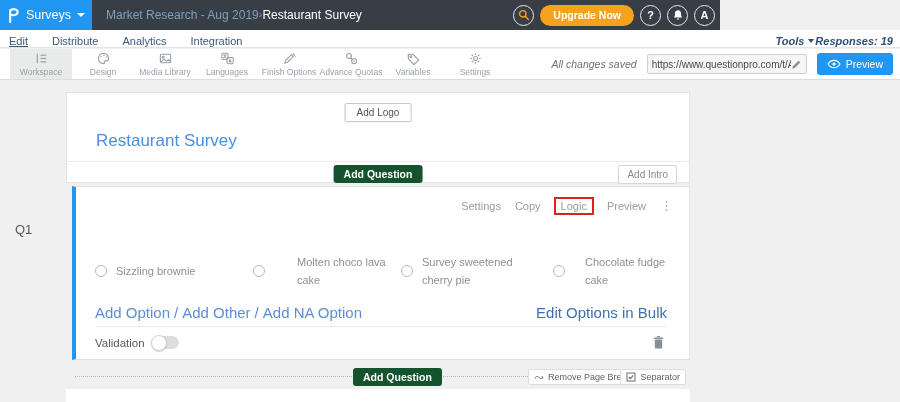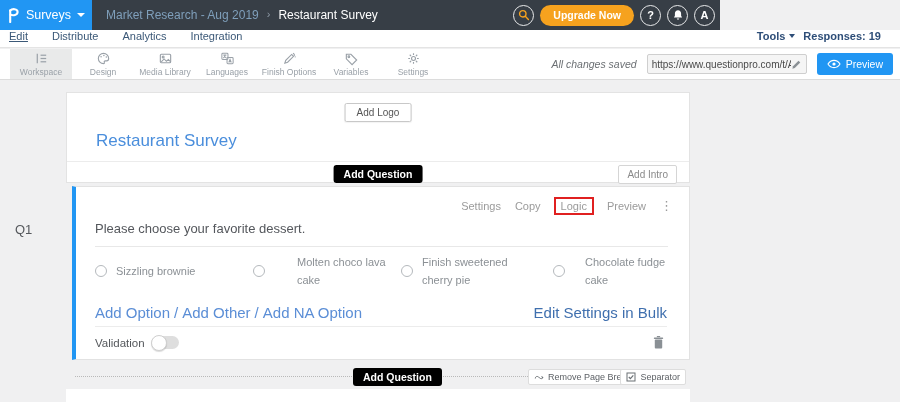--- a/index.html
+++ b/index.html
@@ -8,33 +8,33 @@
     position:relative; overflow:hidden; background:#f0f0f1;
     font-family:"Liberation Sans","DejaVu Sans",sans-serif;
     -webkit-font-smoothing:antialiased;
   }
   
   .topbar { position:absolute; top:0; left:0; width:720px; height:30px; background:#373e46; display:flex; align-items:center; }
   .brand { width:92px; height:30px; background:#2196f3; display:flex; align-items:center; justify-content:center; gap:6px; cursor:pointer; }
   .brand .logo { display:flex; align-items:center; }
   .brand .label { color:#fff; font-size:12.5px; }
   .caret-down { width:0; height:0; border-left:4px solid transparent; border-right:4px solid transparent; border-top:4px solid #fff; display:inline-block; }
-  .crumbs { margin-left:14px; font-size:12px; display:flex; gap:8px; align-items:flex-start; }
+  .crumbs { margin-left:14px; font-size:12px; display:flex; gap:0; align-items:flex-start; }
   .crumb-parent { color:#7f9fbb; }
   .crumb-sep { color:#8d99a5; font-size:11px; }
   .crumb-current { color:#ffffff; }
   .top-right { margin-left:auto; display:flex; align-items:center; gap:6px; padding-right:5px; }
   .circle-btn { width:21px; height:21px; border-radius:50%; border:1.5px solid #e9eaeb; display:flex; align-items:center; justify-content:center; color:#fff; font-size:11px; font-weight:bold; cursor:pointer; background:transparent; }
   .upgrade-btn { height:21px; border-radius:11px; background:#f6a21e; color:#fff; border:none; font-size:10.5px; font-weight:bold; padding:0 13px; cursor:pointer; font-family:inherit; }
   
-  .navrow { position:absolute; top:30px; left:0; width:900px; height:18px; background:#fff; border-bottom:1px solid #e4e4e4; display:flex; align-items:flex-start; font-size:11px; }
+  .navrow { position:absolute; top:30px; left:0; width:900px; height:18px; background:#fff; border-bottom:1px solid #e4e4e4; display:flex; align-items:flex-end; font-size:11px; }
   .nav-left { display:flex; gap:24px; padding-left:9px; }
   .nav-item { color:#3b5877; cursor:pointer; font-weight:500; }
   .nav-item.active { text-decoration:underline; }
-  .nav-right { margin-left:auto; display:flex; gap:8px; padding-right:19px; align-items:center; font-weight:bold; color:#2e4e78; }
+  .nav-right { margin-left:auto; display:flex; gap:1px; padding-right:7px; align-items:center; font-weight:bold; color:#2e4e78;font-style:italic; }
   .tools { display:flex; align-items:center; gap:4px; cursor:pointer; }
   .caret-dark { width:0; height:0; border-left:3.5px solid transparent; border-right:3.5px solid transparent; border-top:4px solid #2e4e78; display:inline-block; }
   
   .toolbar { position:absolute; top:49px; left:0; width:900px; height:31px; background:#fff; border-bottom:1px solid #dcdcdc; display:flex; align-items:stretch; }
   .tool-items { display:flex; padding-left:10px; }
   .tool-item { width:62px; display:flex; flex-direction:column; align-items:center; justify-content:center; gap:1px; cursor:pointer; }
   .tool-item.active { background:#e9eaea; }
   .tool-item .tl { font-size:8.5px; color:#9aa1a8; white-space:nowrap; }
   .tool-item svg { display:block; }
   .toolbar-right { margin-left:auto; display:flex; align-items:center; gap:10px; padding-right:7px; }
@@ -42,21 +42,21 @@
   .url-box { width:160px; height:20px; background:#f5f5f5; border:1px solid #cfcfcf; border-radius:2px; display:flex; align-items:center; padding:0 4px; }
   .url-box input { flex:1; min-width:0; border:none; background:transparent; outline:none; font-size:10px; color:#4a4a4a; font-family:inherit; }
   .preview-btn { height:22px; background:#2196f3; border:none; border-radius:3px; color:#fff; font-size:10.5px; padding:0 10px; display:flex; align-items:center; gap:5px; cursor:pointer; font-family:inherit; }
   
   .content { position:absolute; top:80px; left:0; width:900px; height:322px; background:#f0f0f1; }
   .q-id { position:absolute; left:15px; top:142px; font-size:13px; color:#55585c; }
   .survey-card { position:absolute; left:66px; top:12px; width:624px; height:91px; background:#fff; border:1px solid #e3e3e3; }
   .add-logo { position:absolute; top:10px; left:50%; transform:translateX(-50%); background:#fff; border:1px solid #c8c8c8; border-radius:2px; font-size:10px; color:#555; padding:3px 11px; cursor:pointer; font-family:inherit; box-shadow:0 1px 1px rgba(0,0,0,.05); }
   .survey-title { position:absolute; left:29px; top:38px; font-size:17px; color:#4a8edc; }
   .survey-divider { position:absolute; left:0; right:0; top:68px; border-top:1px solid #ececec; }
-  .btn-blue { background:#000000; border:none; border-radius:3px; color:#fff; font-size:10.5px; font-weight:bold; padding:3px 10px; cursor:pointer; font-family:inherit; }
+  .btn-blue { background:#14532d; border:none; border-radius:3px; color:#fff; font-size:10.5px; font-weight:bold; padding:3px 10px; cursor:pointer; font-family:inherit; }
   .add-question-top { position:absolute; top:72px; left:50%; transform:translateX(-50%); }
   .add-intro { position:absolute; top:72px; right:12px; background:#fff; border:1px solid #d5d5d5; border-radius:2px; font-size:10px; color:#8a8a8a; padding:3px 8px; cursor:pointer; font-family:inherit; }
   
   .question-card { position:absolute; left:72px; top:106px; width:618px; height:174px; background:#fff; border:1px solid #e2e2e2; border-left:4px solid #2196f3; }
   .q-actions { position:absolute; top:11px; right:16px; display:flex; align-items:center; gap:14px; font-size:11px; color:#9b9b9b; }
   .q-action { cursor:pointer; }
   .q-action.highlight { border:2px solid #e02020; padding:1px 5px; margin:-3px -1px; }
   .menu-dots { font-size:13px; color:#9b9b9b; cursor:pointer; letter-spacing:0; }
   .q-text-wrap { position:absolute; left:19px; top:32px; width:573px; border-bottom:1px solid #e8e8e8; padding-bottom:9px; cursor:text; }
   .q-text { font-size:13px; color:#54575c; }
@@ -180,20 +180,29 @@
     <div class="tool-item">
       <svg width="15" height="15" viewBox="0 0 16 16" fill="none" stroke="#9aa1a8" stroke-width="1.2">
         <path d="M3 13l1-3 6.3-6.3 2 2L6 12z"></path>
           <path d="M11.8 2.2l1.6 1.6"></path>
           <path d="M13.6 6.4l1-.2M12.8 4.9l.9-.9"></path>
       </svg>
       <span class="tl">Finish Options</span>
     </div>
     <div class="tool-item">
       <svg width="15" height="15" viewBox="0 0 16 16" fill="none" stroke="#9aa1a8" stroke-width="1.2">
+        <circle cx="5.3" cy="5.3" r="2.6"></circle>
+          <circle cx="10.8" cy="10.8" r="2.6"></circle>
+          <path d="M7.2 7.2l1.6 1.6"></path>
+          <circle cx="10.8" cy="10.8" r=".8" fill="#9aa1a8" stroke="none"></circle>
+      </svg>
+      <span class="tl">Advance Quotas</span>
+    </div>
+    <div class="tool-item">
+      <svg width="15" height="15" viewBox="0 0 16 16" fill="none" stroke="#9aa1a8" stroke-width="1.2">
         <path d="M2.5 3.5h4.9l6.1 6.1-4.9 4.9-6.1-6.1z"></path>
           <circle cx="5.2" cy="6.1" r=".9"></circle>
       </svg>
       <span class="tl">Variables</span>
     </div>
     <div class="tool-item">
       <svg width="15" height="15" viewBox="0 0 16 16" fill="none" stroke="#9aa1a8" stroke-width="1.2">
         <circle cx="8" cy="8" r="2.1"></circle>
         <path d="M8 2.4v1.9M8 11.7v1.9M2.4 8h1.9M11.7 8h1.9M4 4l1.4 1.4M10.6 10.6L12 12M12 4l-1.4 1.4M5.4 10.6L4 12"></path>
       </svg>
@@ -229,49 +238,46 @@
     <button class="add-intro">Add Intro</button>
   </div>
 
   <div class="question-card">
     <div class="q-actions">
       <span class="q-action">Settings</span>
       <span class="q-action">Copy</span>
       <span class="q-action highlight">Logic</span>
       <span class="q-action">Preview</span>
       <span class="menu-dots">⋮</span>
-    </div>
-    <div class="q-text-wrap">
-      <span class="q-text">Please choose your favorite dessert.</span>
     </div>
     <div class="q-options">
       <div class="q-option">
         <span class="radio"></span>
         <span class="opt-label">Sizzling brownie</span>
       </div>
       <div class="q-option">
         <span class="radio"></span>
         <span class="opt-label">Molten choco lava cake</span>
       </div>
       <div class="q-option">
         <span class="radio"></span>
-        <span class="opt-label">Finish sweetened cherry pie</span>
+        <span class="opt-label">Survey sweetened cherry pie</span>
       </div>
       <div class="q-option">
         <span class="radio"></span>
         <span class="opt-label">Chocolate fudge cake</span>
       </div>
     </div>
     <div class="q-links">
       <span class="blue-link">Add Option</span>
       <span class="link-sep">/</span>
       <span class="blue-link">Add Other</span>
       <span class="link-sep">/</span>
       <span class="blue-link">Add NA Option</span>
-      <span class="bulk-link">Edit Settings in Bulk</span>
+      <span class="bulk-link">Edit Options in Bulk</span>
     </div>
     <div class="q-divider"></div>
     <div class="q-footer">
       <span class="validation-label">Validation</span>
       <span class="toggle">
           <span class="knob"></span>
         </span>
       <span class="trash">
         <svg width="13" height="15" viewBox="0 0 14 16" fill="#8a9095">
           <rect x="3" y="4.8" width="8" height="9.6" rx="1"></rect>

